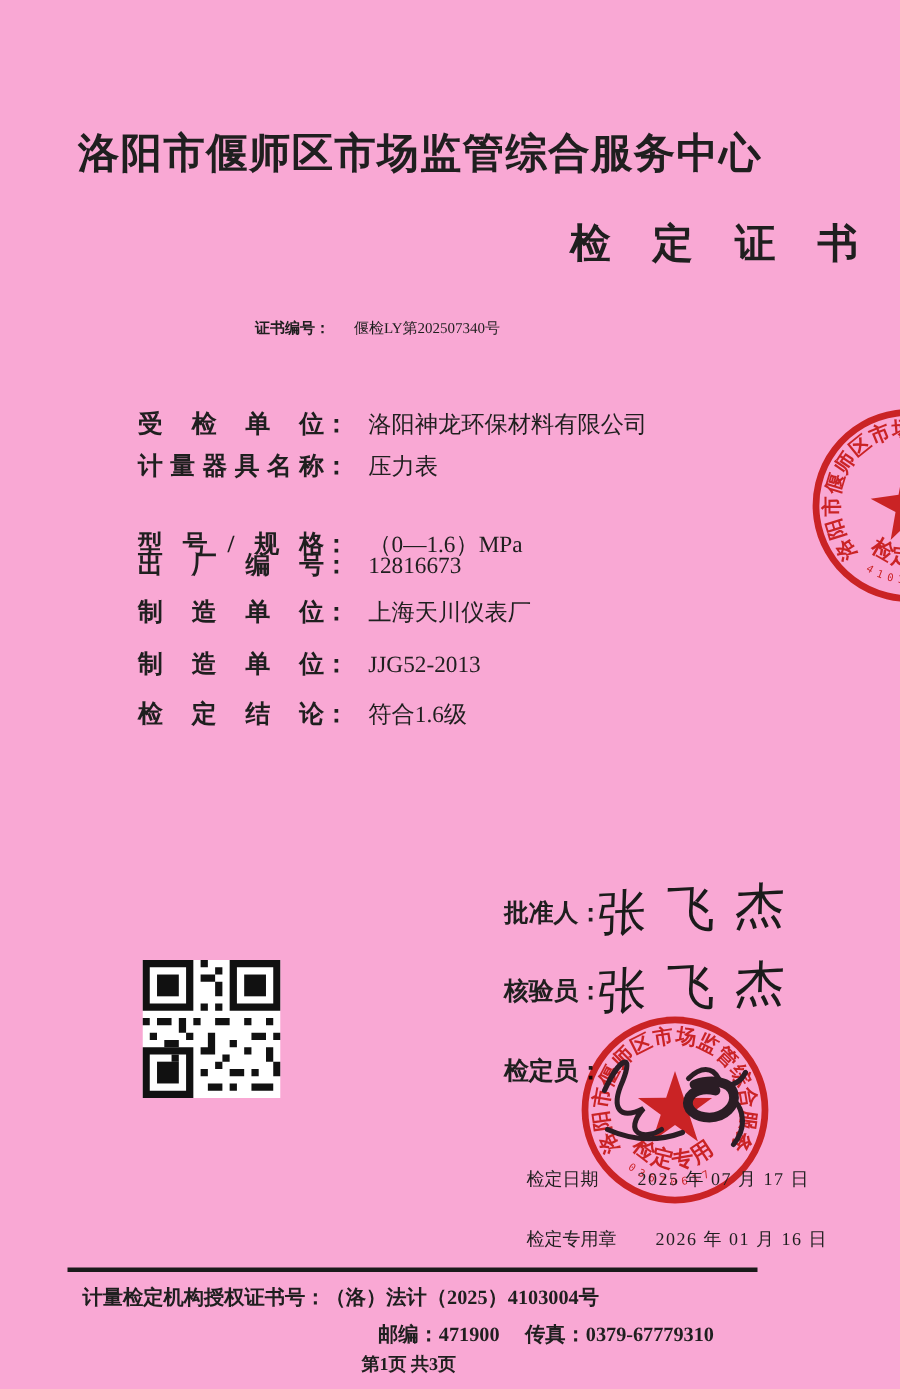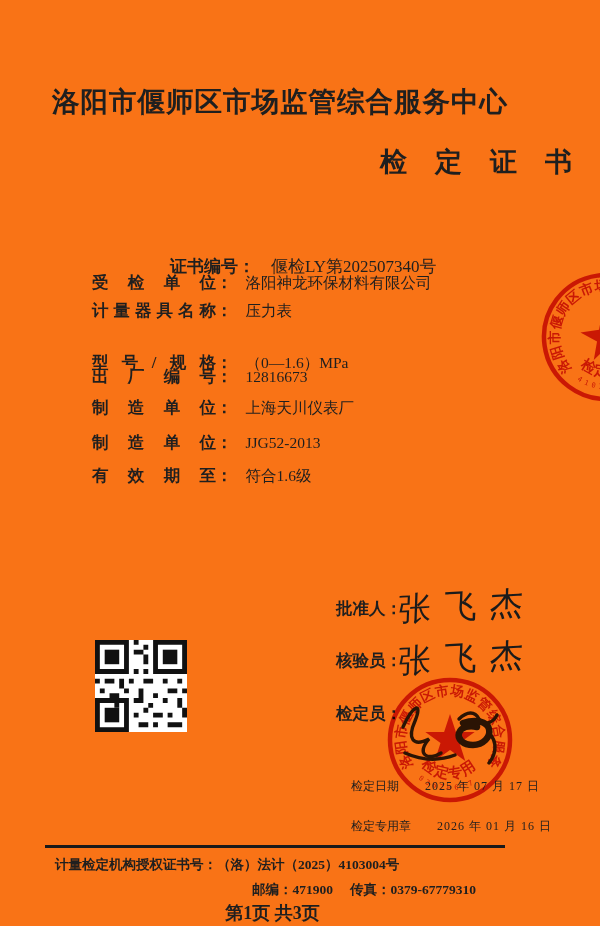--- a/index.html
+++ b/index.html
@@ -1,41 +1,41 @@
 <!DOCTYPE html>
 <html><head>
 <meta charset="utf-8">
 <style>
   html,body{margin:0;padding:0;background:#e8e8e8;}
   .page{
     position:relative;width:600px;height:926px;margin:0 auto;
-    background:#f97316;overflow:hidden;
+    background:#f9a8d4;overflow:hidden;
     font-family:"Liberation Serif","DejaVu Serif",serif;
     color:#1f1f1f;
   }
   .abs{position:absolute;}
   .org-title{top:84px;left:0;width:560px;text-align:center;font-size:27.5px;font-weight:bold;letter-spacing:1px;}
   .doc-title{top:144px;left:0;width:600px;text-align:right;font-size:27px;font-weight:bold;letter-spacing:28px;text-indent:28px;}
-  .certno{top:212px;left:170px;font-size:17px;margin-top:43px;}
+  .certno{top:212px;left:170px;font-size:10px;}
   .certno .lbl{font-weight:bold;margin-right:16px;}
   .frow{left:92px;height:22px;font-size:15.5px;white-space:nowrap;}
   .frow .flbl{display:inline-block;width:124px;font-size:16.5px;font-weight:bold;text-align:justify;text-align-last:justify;vertical-align:bottom;}
   .frow .fcolon{font-weight:bold;font-size:16.5px;}
   .frow .fval{margin-left:13px;}
   .sigrow{left:336px;font-size:16.5px;font-weight:bold;white-space:nowrap;}
   .sig-name{
     position:absolute;left:62px;top:-14px;font-weight:normal;
     font-size:33px;letter-spacing:13px;color:#1b1b1b;
     transform:rotate(-3deg) skewX(-5deg);white-space:nowrap;
   }
   .daterow{left:351px;font-size:12px;font-weight:normal;white-space:nowrap;}
   .daterow .dval{margin-left:26px;letter-spacing:1px;}
   .rule{left:45px;top:845px;width:460px;height:3px;background:#1a1a1a;}
   .footer{font-size:13.5px;font-weight:bold;white-space:nowrap;font-family:Liberation Serif, serif;}
-  .pageinfo{top:901px;left:0;width:545px;text-align:center;font-size:18px;font-weight:bold;}
+  .pageinfo{top:901px;left:0;width:545px;text-align:center;font-size:12px;font-weight:bold;}
   .sealsvg{mix-blend-mode:multiply;opacity:.93;}
   .seal-stroke{stroke:#cc251c;fill:none;}
   .seal-fill{fill:#cc251c;}
   .seal-ringtext{font-size:13.5px;font-weight:bold;letter-spacing:.5px;fill:#cc251c;font-family:"Liberation Serif","DejaVu Serif",serif;}
   .seal-innertext{font-size:14.5px;font-weight:bold;letter-spacing:1px;fill:#cc251c;font-family:"Liberation Serif","DejaVu Serif",serif;}
   .seal-digits{font-size:7px;letter-spacing:3.5px;fill:#cc251c;font-family:"DejaVu Sans Mono",monospace;}
   .scrawl{stroke:#1c1c1c;fill:none;stroke-linecap:round;}
 </style>
 </head>
 <body>
@@ -61,21 +61,21 @@
   <div class="abs frow" style="top:366px">
     <span class="flbl">出厂编号</span><span class="fcolon">：</span><span class="fval">12816673</span>
   </div>
   <div class="abs frow" style="top:397px">
     <span class="flbl">制造单位</span><span class="fcolon">：</span><span class="fval">上海天川仪表厂</span>
   </div>
   <div class="abs frow" style="top:432px">
     <span class="flbl">制造单位</span><span class="fcolon">：</span><span class="fval">JJG52-2013</span>
   </div>
   <div class="abs frow" style="top:465px">
-    <span class="flbl">有效期至</span><span class="fcolon">：</span><span class="fval">符合1.6级</span>
+    <span class="flbl">检定结论</span><span class="fcolon">：</span><span class="fval">符合1.6级</span>
   </div>
 
   <div class="abs sigrow" style="top:598px">
     <span>批准人：</span>
     <span class="sig-name">张飞杰</span>
   </div>
   <div class="abs sigrow" style="top:650px">
     <span>核验员：</span>
     <span class="sig-name">张飞杰</span>
   </div>

